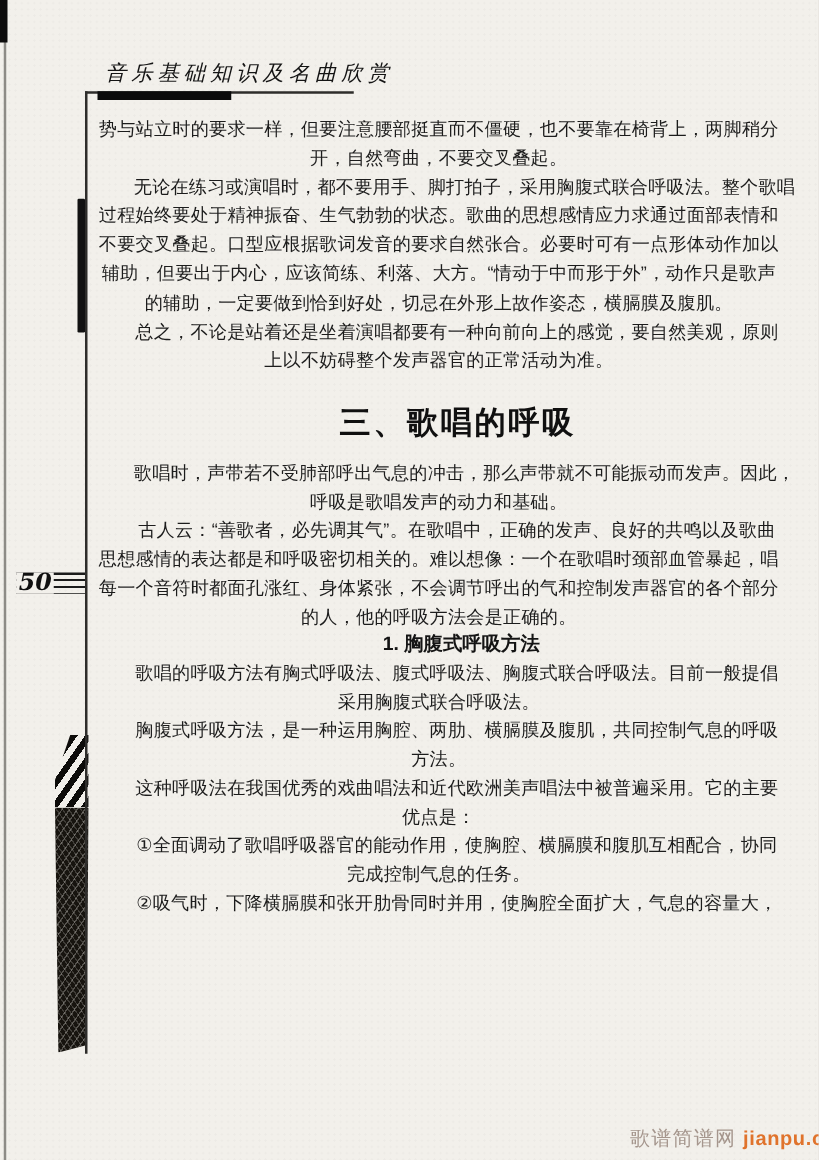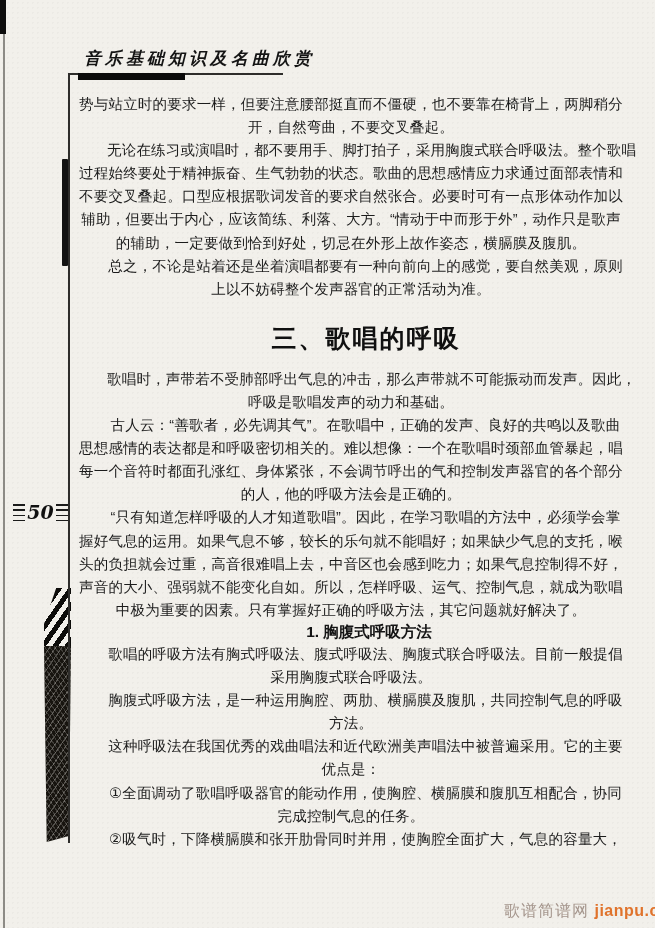--- a/index.html
+++ b/index.html
@@ -38,32 +38,32 @@
 
   
   .border-v{position:absolute;left:68px;top:73px;width:2px;height:770px;background:#2e2d2b;}
   .border-h-thin{position:absolute;left:68px;top:73px;width:215px;height:2px;background:#2e2d2b;}
   .border-h-thick{position:absolute;left:78px;top:73px;width:107px;height:7px;background:#0b0b0b;}
 
   
   .header-title{
     position:absolute;left:84px;top:47px;
     font-family:"DejaVu Serif","Liberation Serif",serif;
-    font-style:italic;font-weight:bold;
+    font-style:italic;font-weight:normal;
     font-size:17px;letter-spacing:4px;color:#141414;
     white-space:nowrap;
     text-align:right;
   }
 
   
   .page-num{
-    position:absolute;left:13px;top:502px;width:55px;height:21px;
+    position:absolute;left:13px;top:456px;width:55px;height:21px;
     background:repeating-linear-gradient(to bottom,#1b1b1b 0 1.7px,transparent 1.7px 5.4px);
     background-position:0 2px;background-repeat:no-repeat;background-size:100% 17px;
-    display:flex;align-items:center;justify-content:center;
+    display:flex;align-items:center;justify-content:flex-start;
   }
   .page-num span{
     font-family:"DejaVu Serif","Liberation Serif",serif;
     font-style:italic;font-weight:bold;font-size:19px;color:#101010;
     background:#f2f0eb;padding:0 2px;line-height:17px;
   }
 
   
   #text-column{
     position:absolute;left:78px;top:93px;width:546px;text-align:center;
@@ -136,27 +136,20 @@
       <div class="para indent">
         <div class="line">歌唱时，声带若不受肺部呼出气息的冲击，那么声带就不可能振动而发声。因此，</div>
         <div class="line">呼吸是歌唱发声的动力和基础。</div>
       </div>
       <div class="para indent">
         <div class="line">古人云：“善歌者，必先调其气”。在歌唱中，正确的发声、良好的共鸣以及歌曲</div>
         <div class="line">思想感情的表达都是和呼吸密切相关的。难以想像：一个在歌唱时颈部血管暴起，唱</div>
         <div class="line">每一个音符时都面孔涨红、身体紧张，不会调节呼出的气和控制发声器官的各个部分</div>
         <div class="line">的人，他的呼吸方法会是正确的。</div>
       </div>
-      <div class="para indent">
-        <div class="line">“只有知道怎样呼吸的人才知道歌唱”。因此，在学习歌唱的方法中，必须学会掌</div>
-        <div class="line">握好气息的运用。如果气息不够，较长的乐句就不能唱好；如果缺少气息的支托，喉</div>
-        <div class="line">头的负担就会过重，高音很难唱上去，中音区也会感到吃力；如果气息控制得不好，</div>
-        <div class="line">声音的大小、强弱就不能变化自如。所以，怎样呼吸、运气、控制气息，就成为歌唱</div>
-        <div class="line">中极为重要的因素。只有掌握好正确的呼吸方法，其它问题就好解决了。</div>
-      </div>
       <div class="subsection-heading">1. 胸腹式呼吸方法</div>
       <div class="para indent">
         <div class="line">歌唱的呼吸方法有胸式呼吸法、腹式呼吸法、胸腹式联合呼吸法。目前一般提倡</div>
         <div class="line">采用胸腹式联合呼吸法。</div>
       </div>
       <div class="para indent">
         <div class="line">胸腹式呼吸方法，是一种运用胸腔、两肋、横膈膜及腹肌，共同控制气息的呼吸</div>
         <div class="line">方法。</div>
       </div>
       <div class="para indent">

